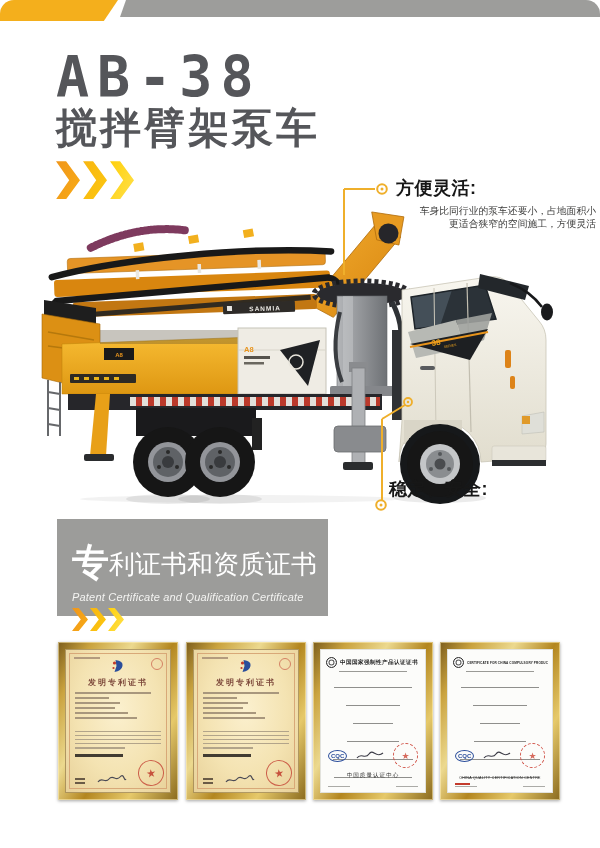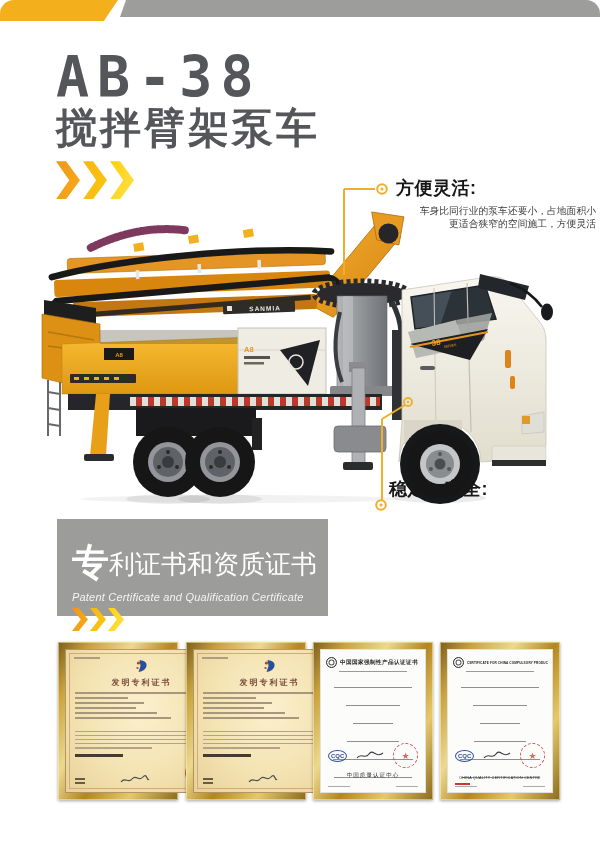--- a/index.html
+++ b/index.html
@@ -42,21 +42,21 @@
   .banner-title .rest{font-size:26px;font-weight:normal;letter-spacing:0px;}
   .banner-sub{font-size:11px;font-style:italic;color:#F4F4F2;margin-top:3px;letter-spacing:.2px;}
   .banner-chevrons{display:flex;gap:2px;margin-top:5px;}
 
   
   .cert{position:absolute;top:642px;width:120px;height:158px;box-sizing:border-box;padding:7px;
     background:linear-gradient(120deg,#7c5d1c 0%,#caa33f 16%,#ecd98f 36%,#b3861f 55%,#e6c96a 76%,#8a6a1e 100%);
     box-shadow:0 1px 3px rgba(0,0,0,.35), inset 0 0 0 1px rgba(255,240,190,.55);}
   .cert-paper{position:relative;width:100%;height:100%;overflow:hidden;
     box-shadow:inset 0 0 0 1px rgba(100,70,15,.45);}
-  .patent-paper{background:radial-gradient(ellipse at 50% 42%,#FBF0CE 0%,#F4E3B2 55%,#E7D098 100%);padding-left:47px;}
+  .patent-paper{background:radial-gradient(ellipse at 50% 42%,#FBF0CE 0%,#F4E3B2 55%,#E7D098 100%);}
   .ccc-paper{background:#FCFCFA;box-shadow:inset 0 0 0 1px #E2E2DC;}
 
   
   .p-deco{position:absolute;inset:4px;border:1px solid #D8A878;}
   .p-serial{position:absolute;top:8px;left:9px;width:26px;height:2px;background:#B39B7E;}
   .p-stamp{position:absolute;top:9px;right:8px;width:10px;height:10px;border-radius:50%;
     border:1px solid rgba(200,90,70,.7);}
   .p-logo{position:absolute;top:10px;left:50%;transform:translateX(-50%);}
   .p-title{position:absolute;top:28px;left:0;right:0;text-align:center;font-size:8px;font-weight:bold;
     letter-spacing:2px;color:#7E4A3C;}

